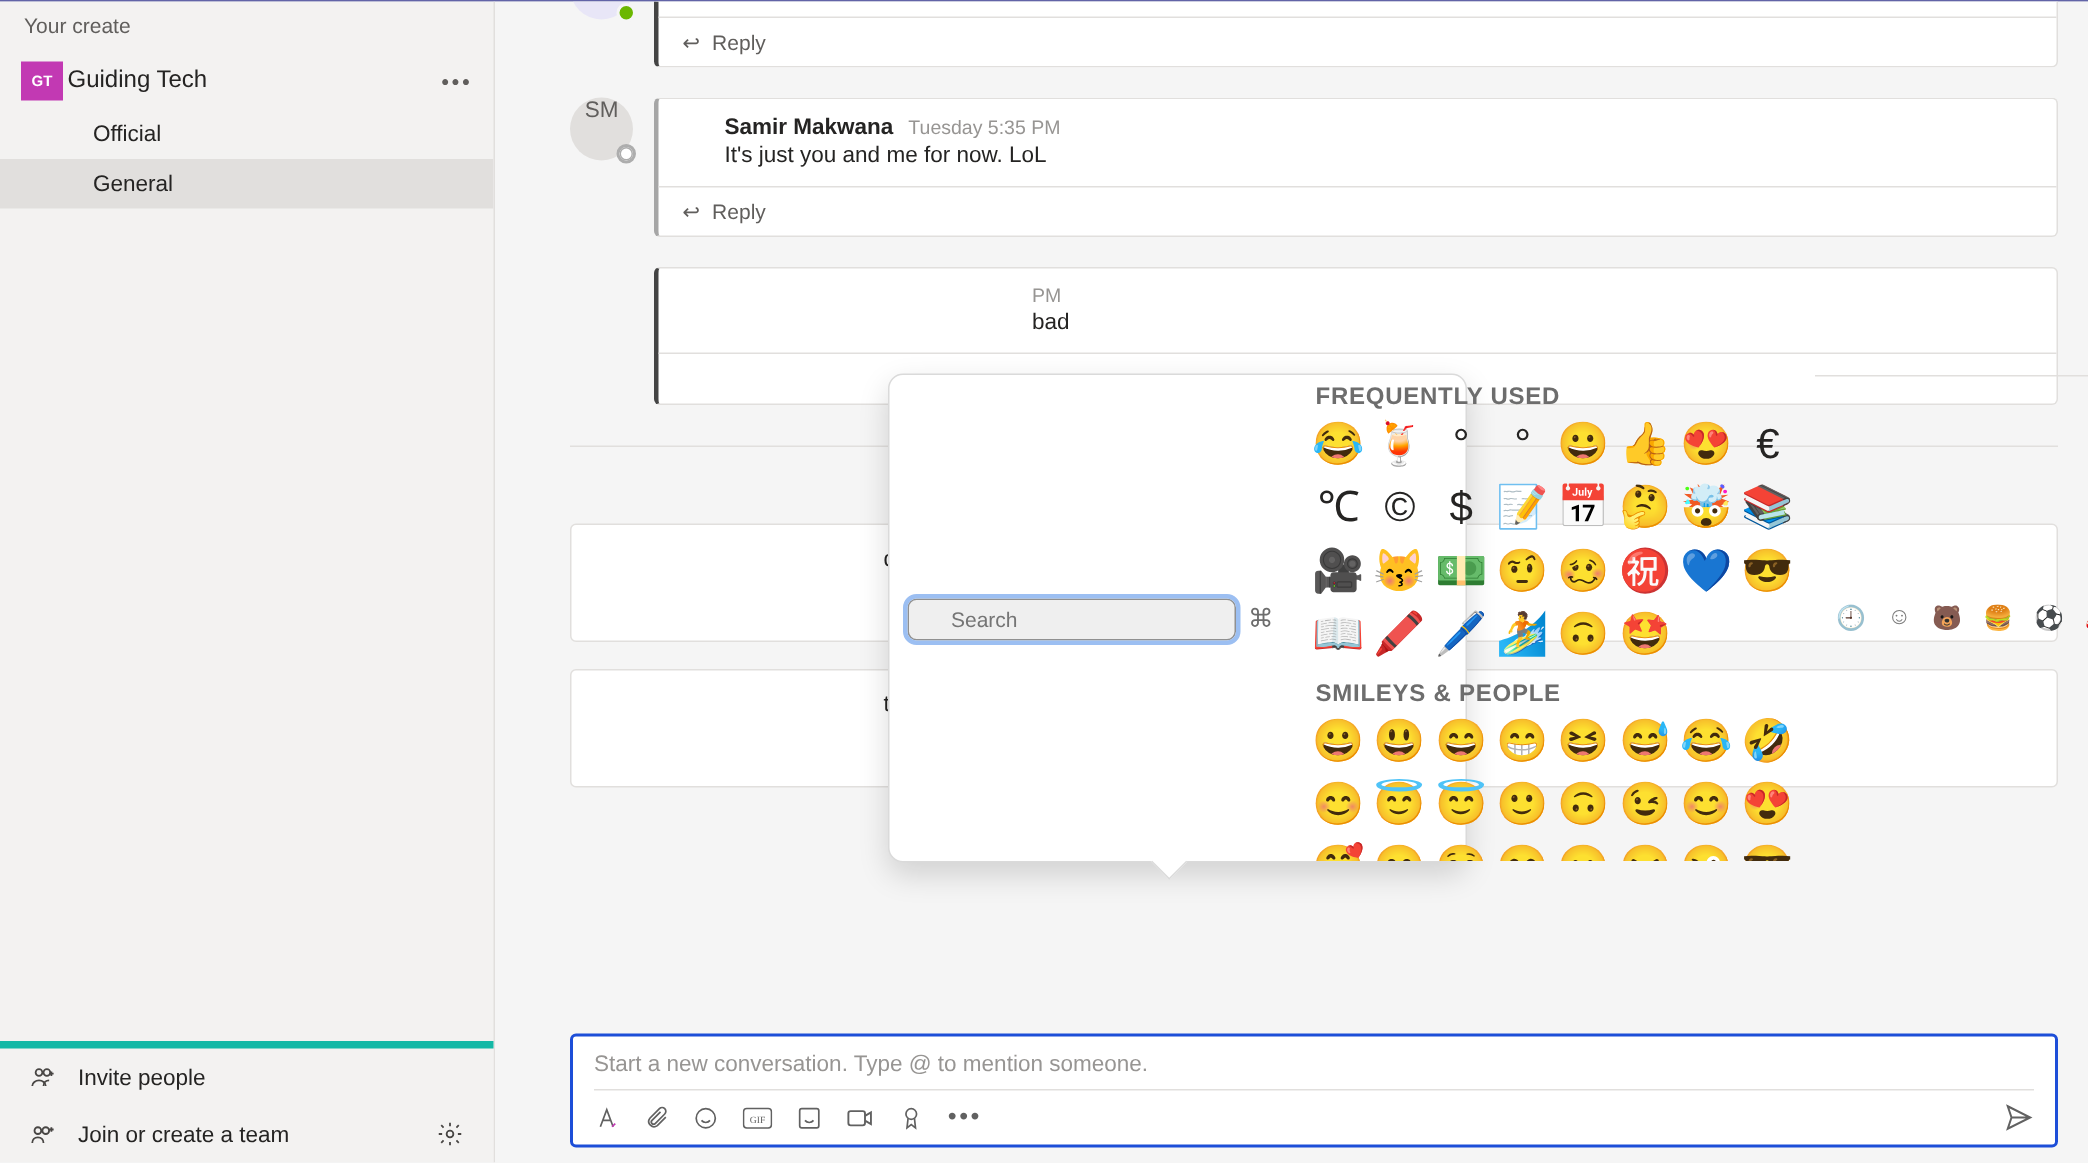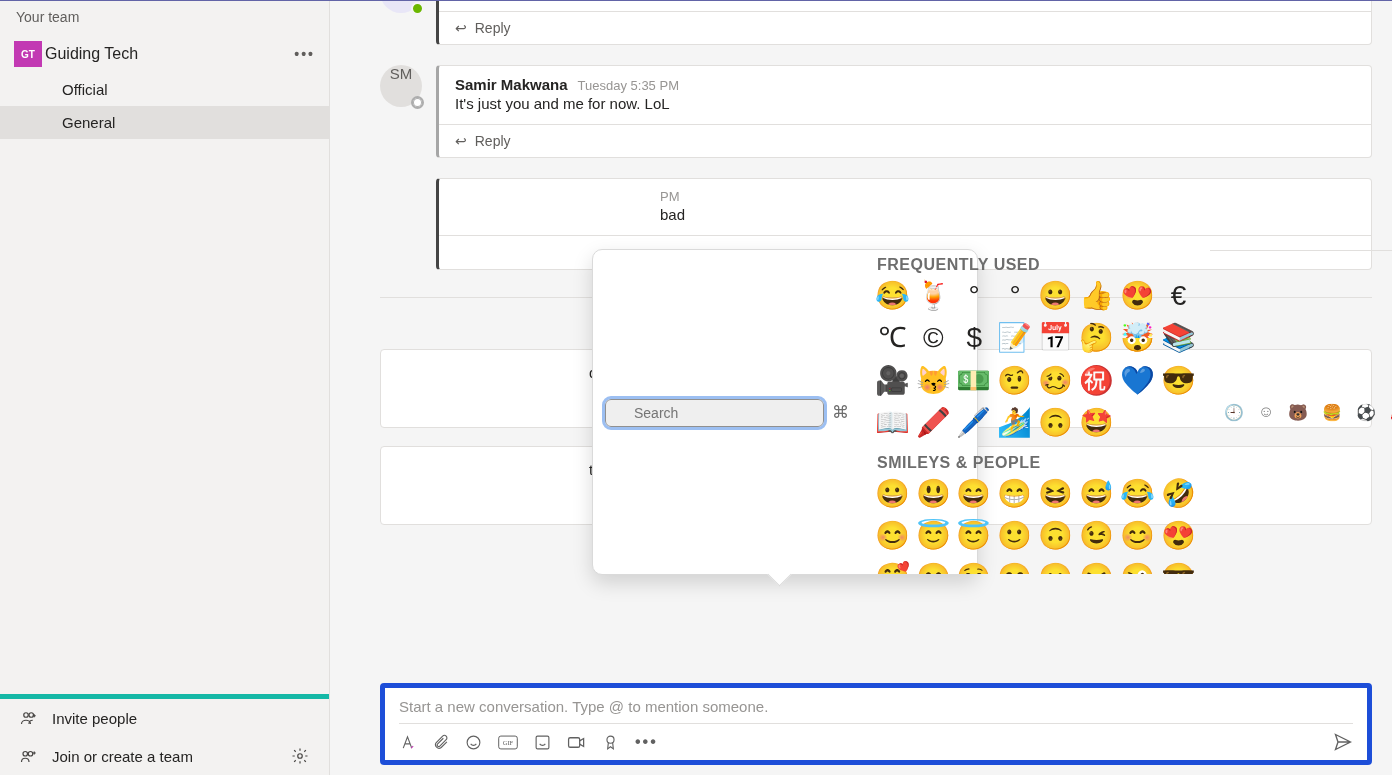--- a/index.html
+++ b/index.html
@@ -99,21 +99,21 @@
   .presence.online { background:#6bb700; }
   .presence.offline { background:#fff; border:2px solid #adadad; box-shadow: inset 0 0 0 1px #adadad;}
   .card {
     background:#fff;
     border:1px solid #e1dfdd;
     border-left:3px solid #a6a6a6;
     flex:1;
     border-radius:4px;
   }
   .card.dark-border { border-left-color: #444; }
-  .card-body { padding: 10px 16px 12px; font-size:15px;}
+  .card-body { padding: 10px 16px 12px; font-size:15px;margin-left:28px;}
   .card-head { display:flex; gap:10px; align-items:baseline; margin-bottom:2px;}
   .sender { font-weight:600; font-size:15px;}
   .timestamp { color:#979593; font-size:13px;}
   .reply-row {
     border-top:1px solid #e1dfdd;
     padding:8px 16px;
     display:flex; align-items:center; gap:8px;
     color:#605e5c;
     font-size:14px;
     cursor:pointer;
@@ -129,21 +129,21 @@
   }
   .divider-line { flex:1; height:1px; background:#e1dfdd; }
   .sys-msg { color:#605e5c; font-size:14px; margin-bottom:14px; }
   .simple-card {
     background:#fff; border:1px solid #e1dfdd; border-radius:4px;
     padding:14px 18px; font-size:15px; margin-bottom:18px;
     margin-left: 0px;
   }
   .composer-wrap { padding: 0 20px 10px 50px; }
   .composer {
-    border:5px solid #1d4ed8; border-radius:4px; background:#fff;
+    border:2px solid #1d4ed8; border-radius:4px; background:#fff;
     padding:10px 14px 8px;
   }
   .composer-input {
     border:none; outline:none; width:100%; font-size:15px;
     font-family:inherit; padding-bottom:8px;
   }
   .composer-input::placeholder { color:#979593; }
   .composer-tools {
     border-top:1px solid #e1dfdd;
     padding-top:8px;
@@ -220,21 +220,21 @@
   }
   .ep-tab{ cursor:pointer; font-size:16px;}
   .ep-tab.active{ color:#1a73e8; }
   svg { display:block; }
 </style>
 </head>
 <body>
 
 <div class="sidebar">
   <div class="sidebar-scroll">
-    <div class="your-teams">Your team</div>
+    <div class="your-teams">Your create</div>
     <div class="team-header">
       <div class="team-icon">GT</div>
       <div class="team-name">Guiding Tech</div>
       <div class="team-more">•••</div>
     </div>
     <div class="channel">Official</div>
     <div class="channel selected">General</div>
   </div>
   <div class="sidebar-footer">
     <div class="sf-row">

